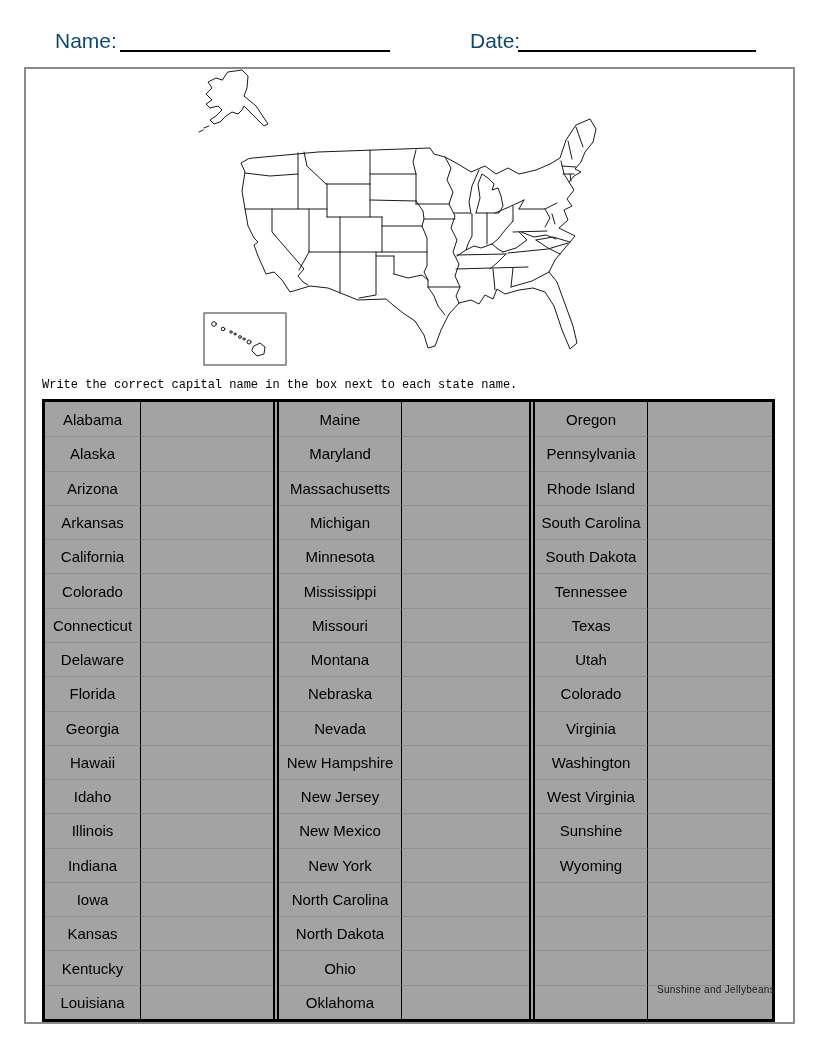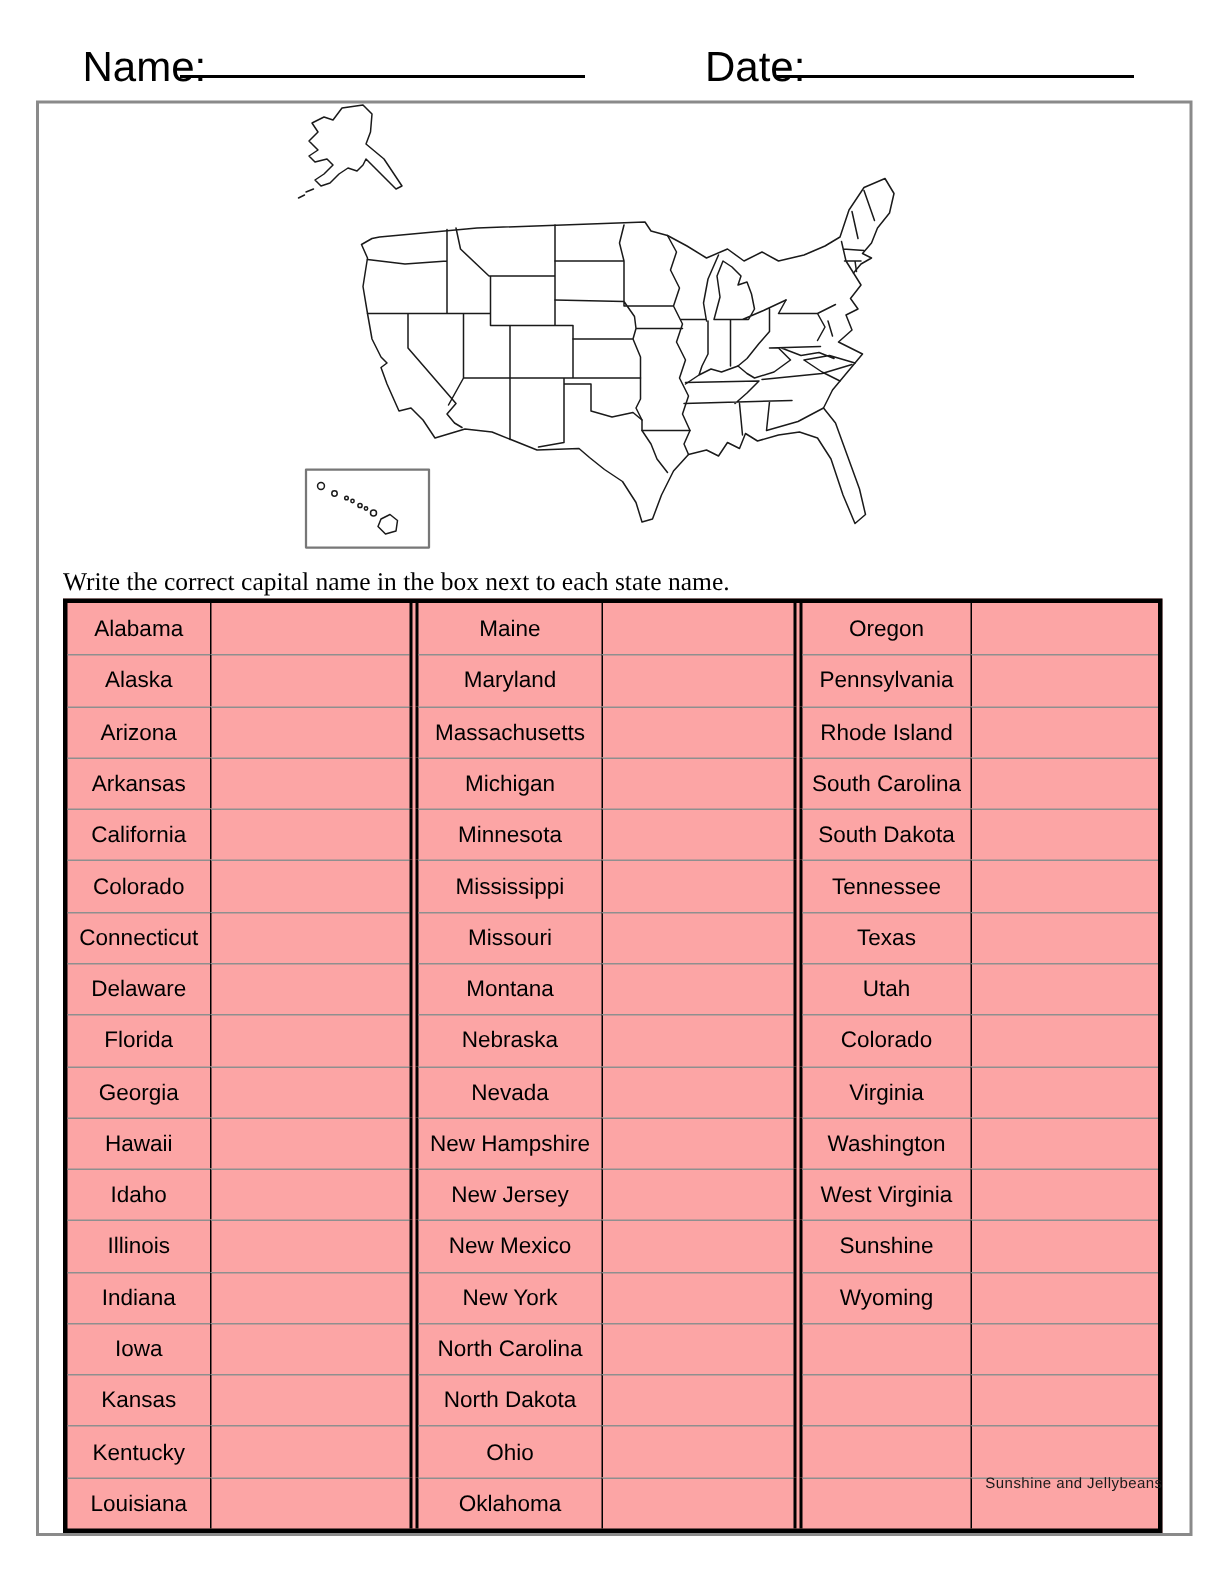--- a/index.html
+++ b/index.html
@@ -1,40 +1,40 @@
 <!DOCTYPE html>
 <html><head>
 <meta charset="utf-8">
 <style>
   html,body{margin:0;padding:0;background:#fff;}
   .page{position:relative;width:816px;height:1056px;background:#ffffff;
         font-family:"Liberation Sans",sans-serif;color:#000;overflow:hidden;}
 
   
-  .hdr-label{position:absolute;font-size:28px;font-weight:400;color:#000000;}
+  .hdr-label{position:absolute;font-size:21px;font-weight:400;color:#0c4a6e;}
   .name-label{left:55px;top:29px;}
   .date-label{left:470px;top:29px;}
   .hdr-line{position:absolute;height:0;border-bottom:2px solid #000;}
   .name-line{left:120px;top:50px;width:270px;}
   .date-line{left:518px;top:50px;width:238px;}
 
   
   .content-box{position:absolute;left:24px;top:67px;width:771px;height:957px;
                box-sizing:border-box;border:2px solid #8a8a8a;background:#fff;}
 
   
   .us-map{position:absolute;left:198px;top:66px;width:432px;height:302px;}
 
   
-  .instruction{position:absolute;left:42px;top:378px;font-family:Liberation Serif, serif;
-               font-size:17px;color:#000;white-space:nowrap;}
+  .instruction{position:absolute;left:42px;top:378px;font-family:Liberation Mono, monospace;
+               font-size:12px;color:#000;white-space:nowrap;}
 
   
   .capitals-table{position:absolute;left:42px;top:399px;width:733px;height:623px;
-                  box-sizing:border-box;border:3px solid #000;background:#fca5a5;
+                  box-sizing:border-box;border:3px solid #000;background:#a3a3a3;
                   display:grid;
                   grid-template-columns:95px 133px 6px 122px 128px 6px 112px 125px;
                   grid-template-rows:repeat(18,1fr);}
   .state-cell{display:flex;align-items:center;justify-content:center;
               font-size:15px;color:#000;overflow:hidden;}
   .answer-cell{border-left:1.5px solid #000;}
   .group-divider{box-sizing:border-box;border-left:2px solid #000;border-right:2px solid #000;}
   .rt{border-top:1px solid #8f8f8f;}
 
   

